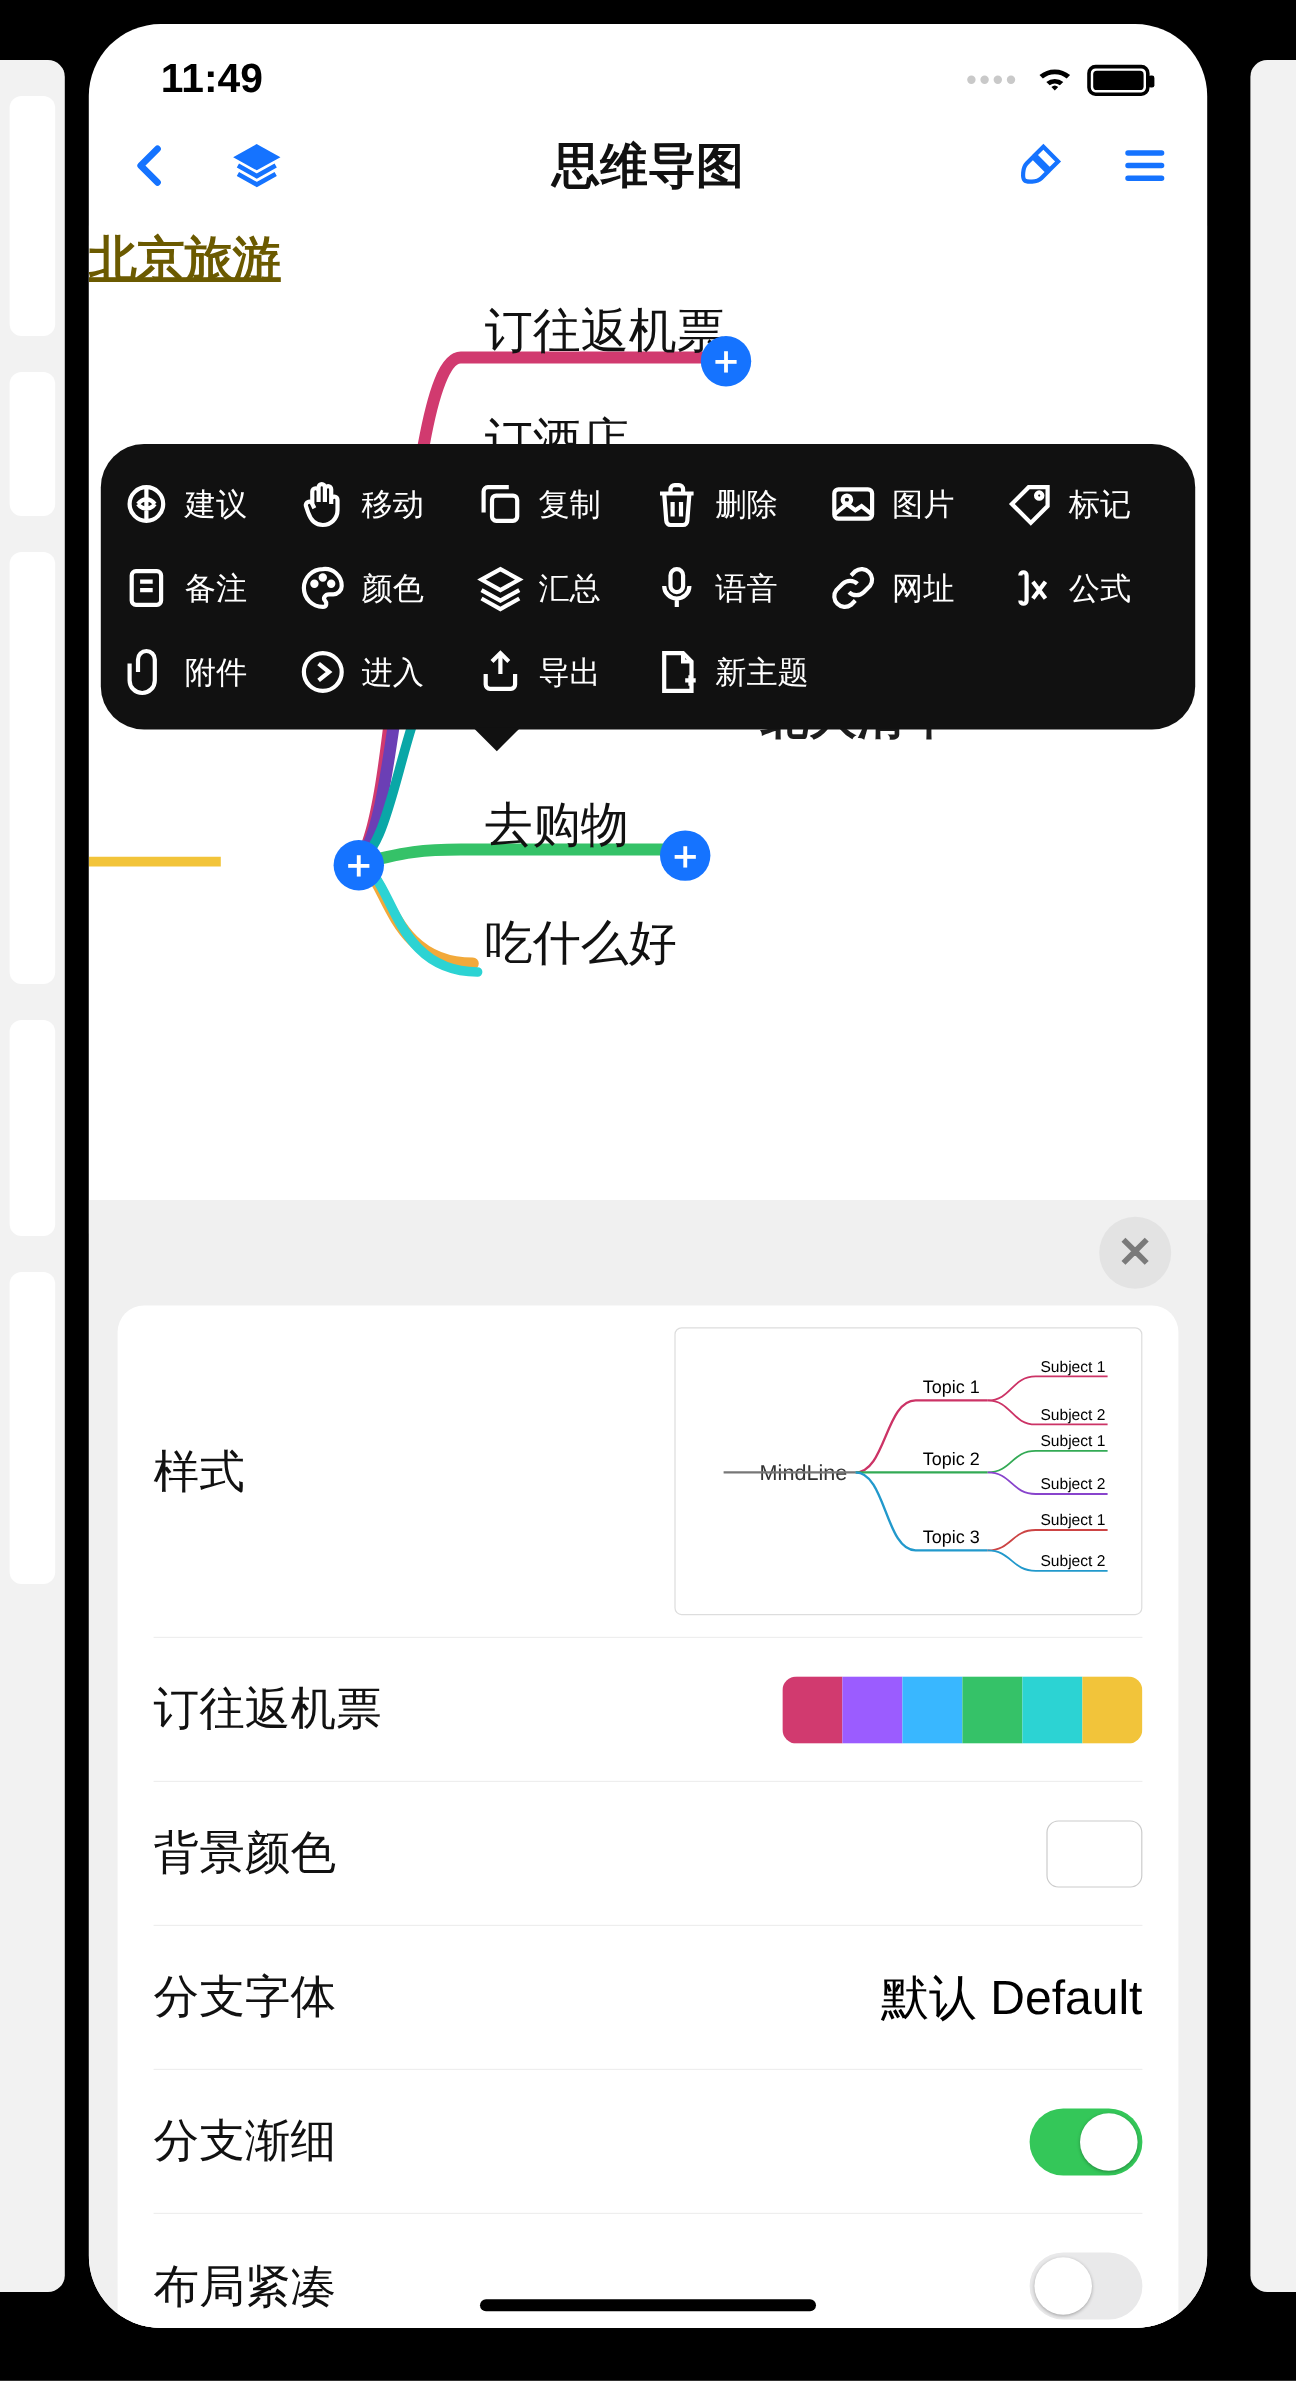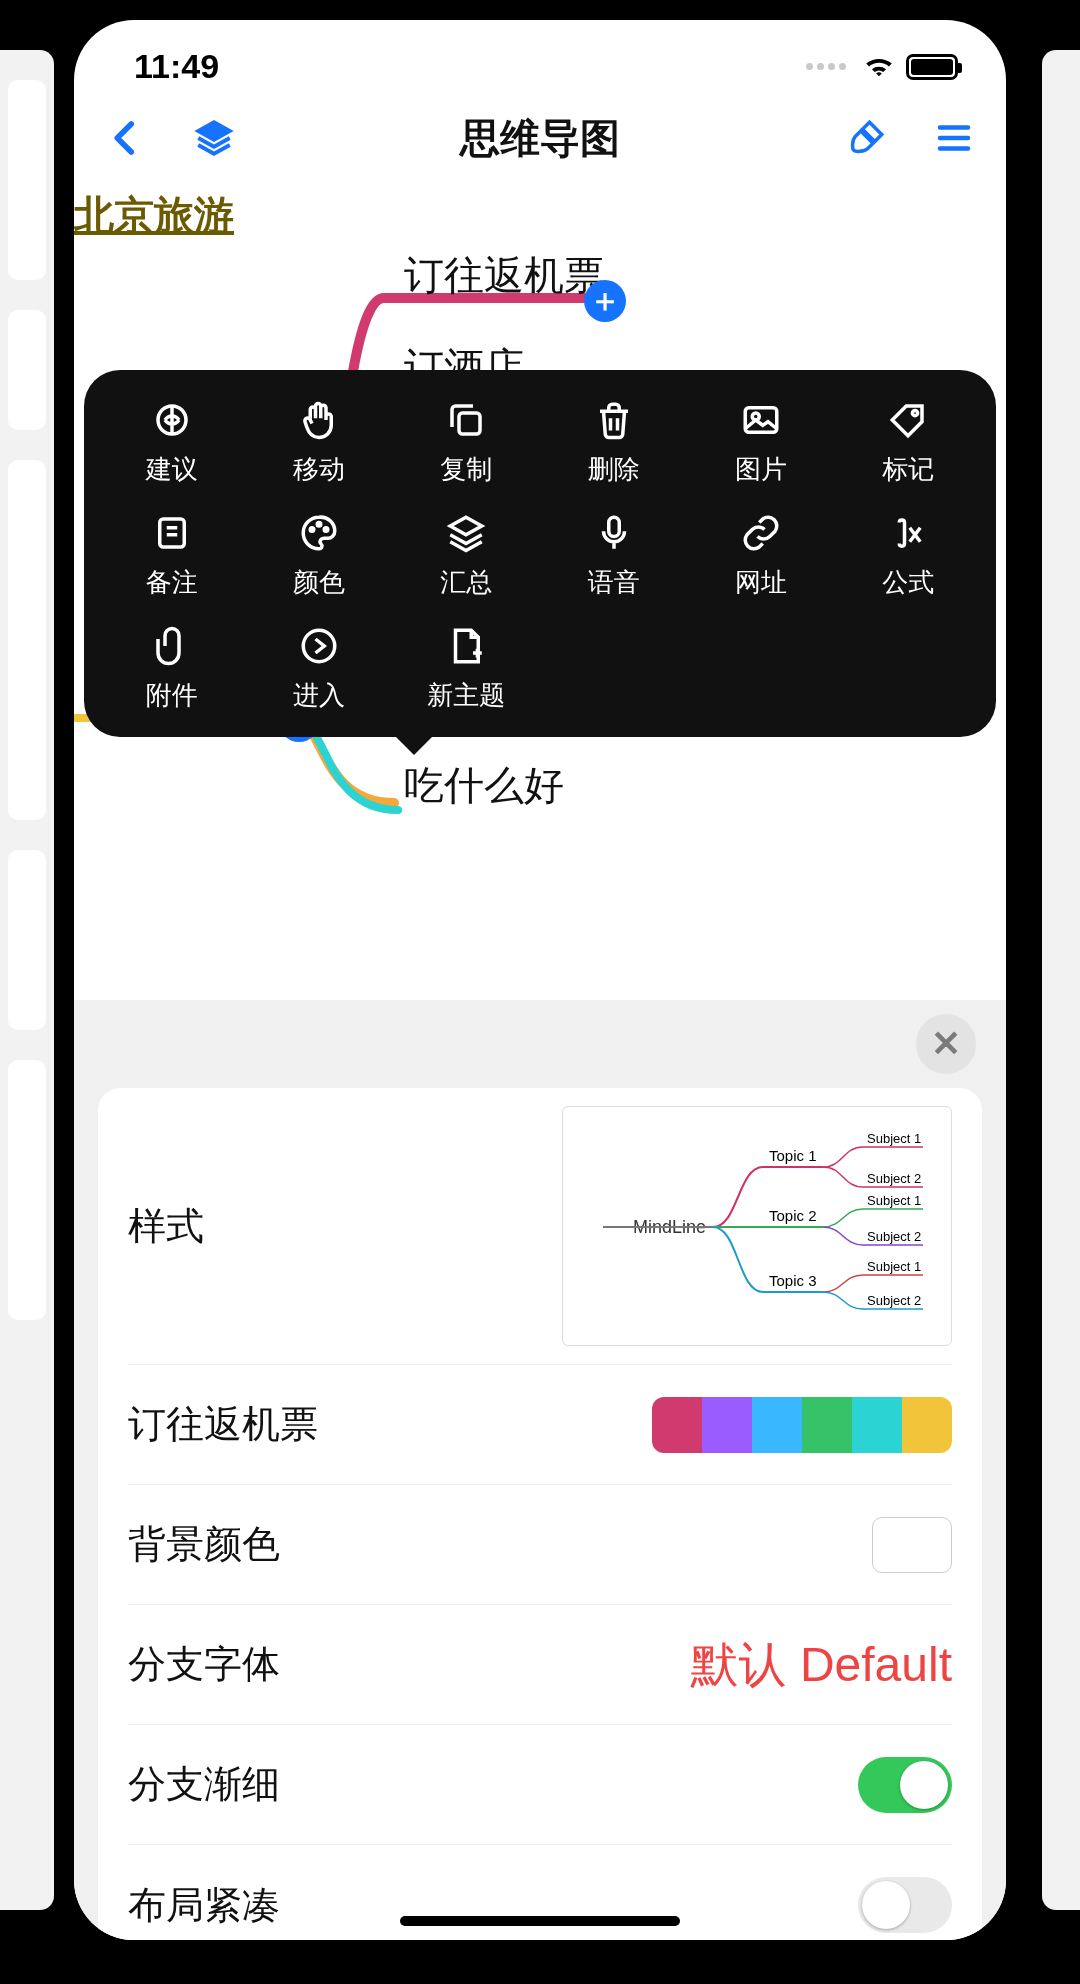--- a/index.html
+++ b/index.html
@@ -86,21 +86,21 @@
   .ctx-menu {
     position:absolute;
     left: 10px; right:10px; top: 348px;
     background:#111; border-radius:36px;
     padding: 20px 14px 18px;
     display:grid;
     grid-template-columns: repeat(6, 1fr);
     row-gap: 10px;
     color:#fff;
   }
-  .ctx-item { display:flex; flex-direction:column; align-items:center; gap:8px; padding:6px 0;}
+  .ctx-item { display:flex; align-items:center; gap:8px; padding:6px 0;}
   .ctx-item .ic { width:48px; height:48px; display:flex; align-items:center; justify-content:center;}
   .ctx-item .ic svg { width:42px; height:42px; stroke:#fff; fill:none; stroke-width:2;}
   .ctx-item .lbl { font-size:26px; }
   .ctx-arrow {
     position:absolute;
     bottom:-18px; left:310px;
     width:0;height:0;
     border-left:20px solid transparent;
     border-right:20px solid transparent;
     border-top:20px solid #111;
@@ -126,21 +126,21 @@
     padding: 0 30px;
   }
   .row {
     display:flex; align-items:center; justify-content:space-between;
     border-bottom:1px solid #eee;
     min-height:120px;
     padding: 18px 0;
   }
   .row:last-child { border-bottom:none; }
   .row .label { font-size:38px; color:#111; }
-  .row .value { font-size:48px; color:#ef4444; }
+  .row .value { font-size:40px; color:#000000; }
 
   .style-preview {
     width: 390px; height: 240px; border:1px solid #ddd; border-radius:6px;
     position:relative; background:#fff;
     font-size:17px; color:#444;
   }
 
   .palette { display:flex; width:300px; height:56px; border-radius:12px; overflow:hidden;}
   .palette span { flex:1; }
 
@@ -376,20 +376,28 @@
       <span class="lbl">附件</span>
     </div>
     <div class="ctx-item">
       <span class="ic">
           <svg viewBox="0 0 24 24">
             <circle cx="12" cy="12" r="9"></circle>
             <path d="M10 8l5 4-5 4"></path>
           </svg>
         </span>
       <span class="lbl">进入</span>
+    </div>
+    <div class="ctx-item">
+      <span class="ic">
+          <svg viewBox="0 0 24 24">
+            <path d="M12 3v10M8 7l4-4 4 4M5 13v5a2 2 0 002 2h10a2 2 0 002-2v-5"></path>
+          </svg>
+        </span>
+      <span class="lbl">导出</span>
     </div>
     <div class="ctx-item">
       <span class="ic">
           <svg viewBox="0 0 24 24">
             <path d="M6 3h9l4 4v14H6z"></path>
             <path d="M15 3v4h4M16 16h5M18.5 13.5v5"></path>
           </svg>
         </span>
       <span class="lbl">新主题</span>
     </div>

